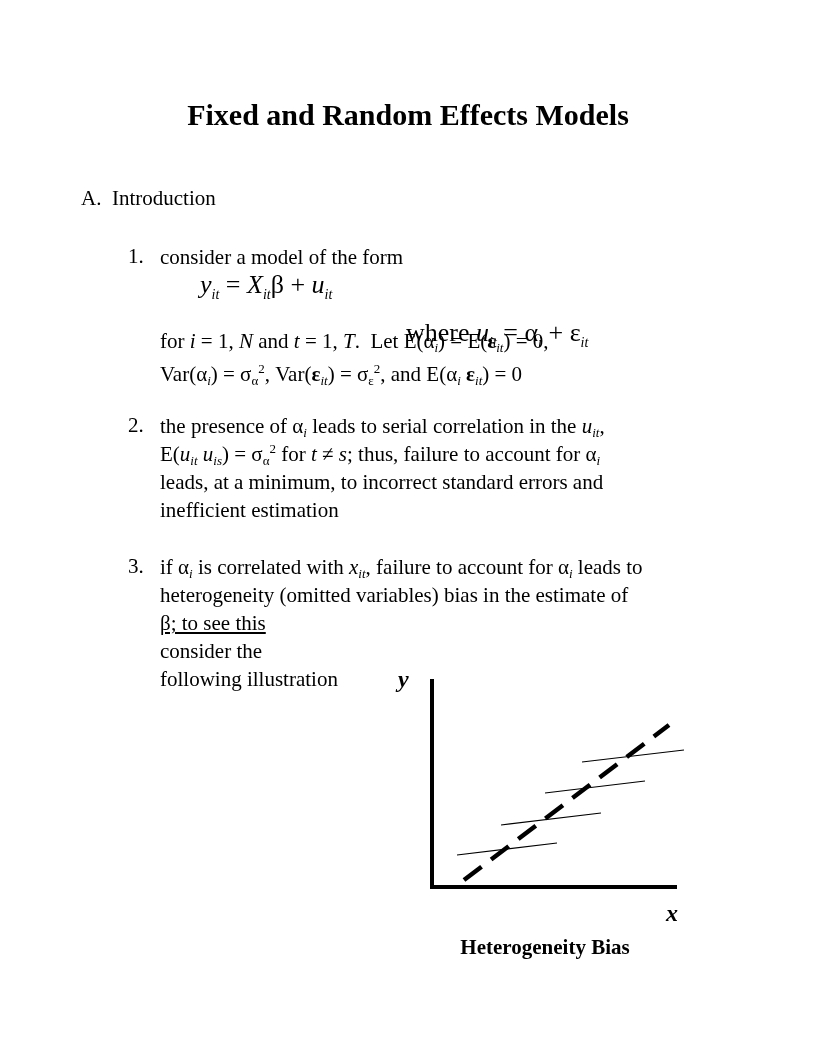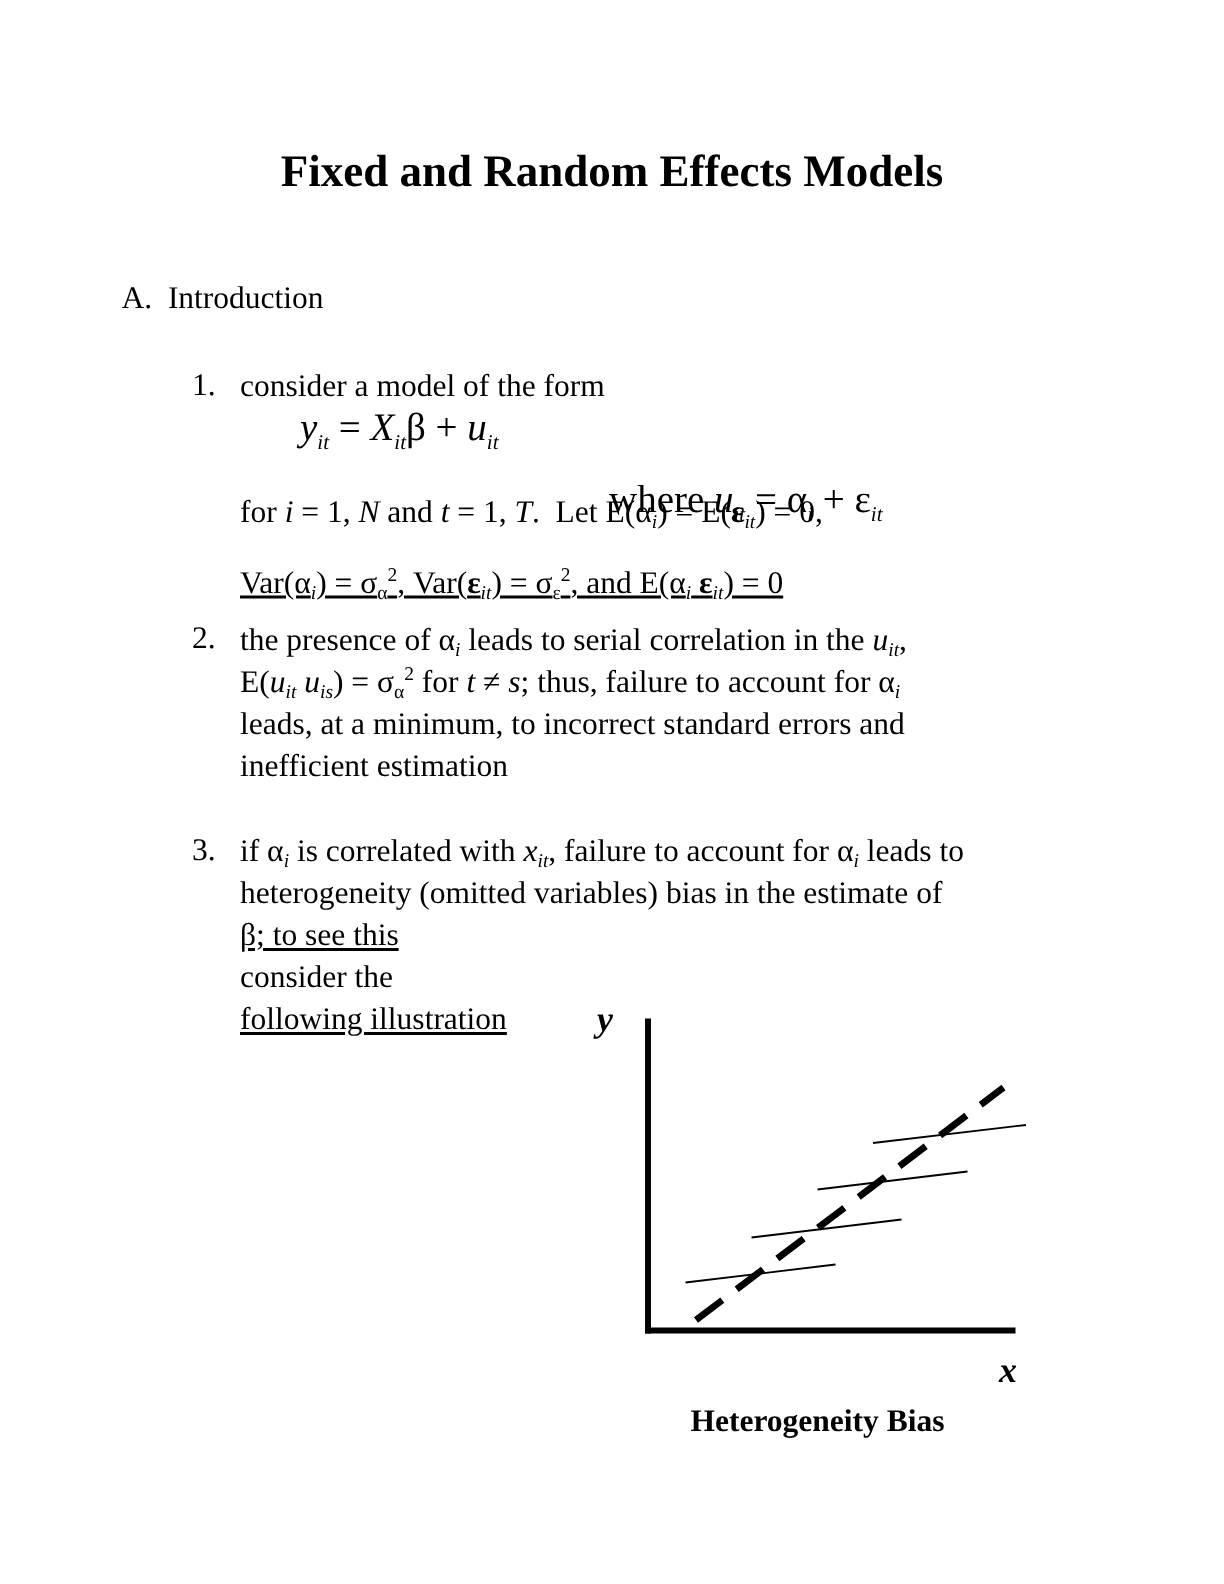--- a/index.html
+++ b/index.html
@@ -32,21 +32,21 @@
   <div class="abs txt" style="left:160px;top:243px;">consider a model of the form</div>
   <div class="abs eq" style="left:200px;top:270px;">
     <i>y</i><sub><i>it</i></sub> = <i>X</i><sub><i>it</i></sub>β + <i>u</i><sub><i>it</i></sub>
   </div>
   <div class="abs eq" style="left:406px;top:270px;margin-top:48px;">
     where <i>u</i><sub><i>it</i></sub> = α<sub><i>i</i></sub> + ε<sub><i>it</i></sub>
   </div>
   <div class="abs txt" style="left:160px;top:327px;">
     for <i>i</i> = 1, <i>N</i> and <i>t</i> = 1, <i>T</i>.&nbsp; Let E(α<sub><i>i</i></sub>) = E(<b>ε</b><sub><i>it</i></sub>) = 0,
   </div>
-  <div class="abs txt" style="left:160px;top:374px;text-decoration:underline;">
+  <div class="abs txt" style="left:160px;top:360px;">
     Var(α<sub><i>i</i></sub>) = σ<sub>α</sub><sup>2</sup>, Var(<b>ε</b><sub><i>it</i></sub>) = σ<sub>ε</sub><sup>2</sup>, and E(α<sub><i>i</i></sub> <b>ε</b><sub><i>it</i></sub>) = 0
   </div>
 </div>
 
 <div>
   <span class="num" style="left:128px;top:413px;">2.</span>
   <div class="abs txt" style="left:160px;top:412px;">
     the presence of α<sub><i>i</i></sub> leads to serial correlation in the <i>u</i><sub><i>it</i></sub>,
   </div>
   <div class="abs txt" style="left:160px;top:440px;">
@@ -57,21 +57,21 @@
 </div>
 
 <div>
   <span class="num" style="left:128px;top:554px;">3.</span>
   <div class="abs txt" style="left:160px;top:553px;">
     if α<sub><i>i</i></sub> is correlated with <i>x</i><sub><i>it</i></sub>, failure to account for α<sub><i>i</i></sub> leads to
   </div>
   <div class="abs txt" style="left:160px;top:581px;">heterogeneity (omitted variables) bias in the estimate of</div>
   <div class="abs txt" style="left:160px;top:609px;text-decoration:underline;">β; to see this</div>
   <div class="abs txt" style="left:160px;top:637px;">consider the</div>
-  <div class="abs txt" style="left:160px;top:665px;text-decoration:underline;">following illustration</div>
+  <div class="abs txt" style="left:160px;top:665px;">following illustration</div>
 </div>
 
 <div class="plot">
   <svg width="310" height="265" viewBox="0 0 310 265" xmlns="http://www.w3.org/2000/svg">
     <g>
       <line x1="42" y1="14" x2="42" y2="224" stroke="#000" stroke-width="4"></line>
       <line x1="40" y1="222" x2="287" y2="222" stroke="#000" stroke-width="4"></line>
     </g>
     <g stroke="#000" stroke-width="1.2">
       <line x1="67" y1="190" x2="167" y2="178"></line>

